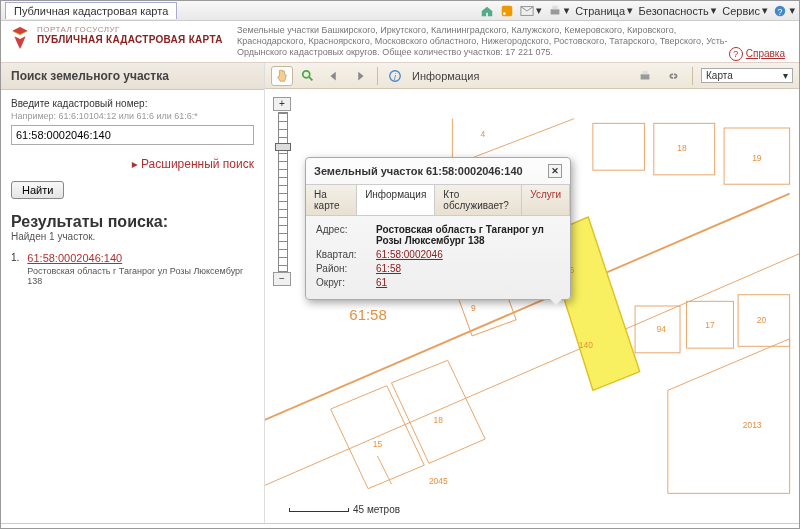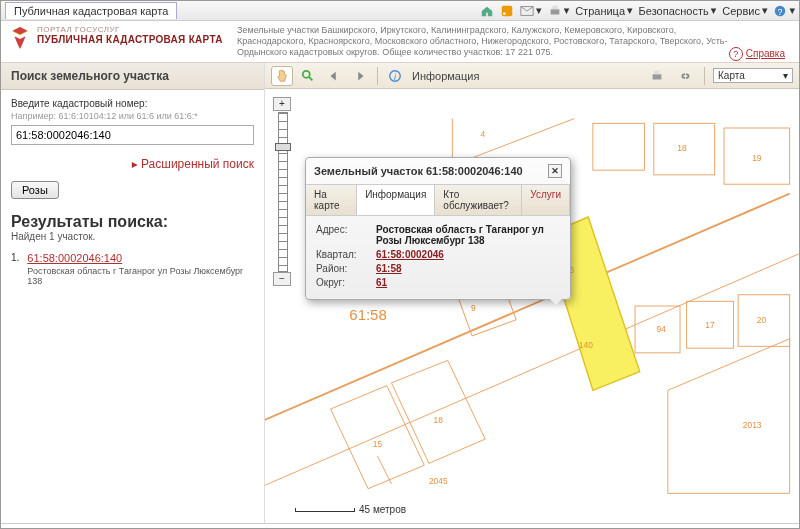--- a/index.html
+++ b/index.html
@@ -34,21 +34,21 @@
 .res-num{font-weight:normal;}
 .res-link{color:#b03030;text-decoration:underline;font-size:11px;}
 .res-addr{font-size:9px;color:#555;margin-top:2px;}
 .mapwrap{flex:1;position:relative;display:flex;flex-direction:column;}
 .maptb{height:26px;background:linear-gradient(#f6f2ea,#eee6d8);border-bottom:1px solid #d0c8b8;display:flex;align-items:center;padding:0 6px;gap:4px;}
 .tbtn{width:22px;height:20px;border:1px solid transparent;border-radius:3px;display:flex;align-items:center;justify-content:center;}
 .tbtn.act{border-color:#c4b898;background:#fff;}
 .sep{width:1px;height:18px;background:#c8bda8;margin:0 2px;}
 .infolbl{font-size:11px;color:#444;margin-left:2px;}
 .maptb-r{margin-left:auto;display:flex;align-items:center;gap:6px;}
-.sel{border:1px solid #aaa;padding:1px 4px;font-size:10px;background:#fff;width:80px;display:flex;justify-content:space-between;align-items:flex-end;}
+.sel{border:1px solid #aaa;padding:1px 4px;font-size:10px;background:#fff;width:92px;display:flex;justify-content:space-between;align-items:flex-end;}
 .canvas{flex:1;position:relative;background:#fff;overflow:hidden;}
 .zoom{position:absolute;left:8px;top:8px;width:20px;z-index:5;}
 .zbtn{width:18px;height:14px;border:1px solid #999;background:#f0f0f0;font-size:10px;text-align:center;line-height:12px;margin-bottom:1px;}
 .ztrack{width:10px;height:160px;background:repeating-linear-gradient(#888 0 1px,#fff 1px 8px);margin:0 auto;border:1px solid #888;position:relative;}
 .zhandle{position:absolute;width:16px;height:8px;background:#ddd;border:1px solid #666;left:-4px;top:30px;}
 svg.map{position:absolute;inset:0;width:100%;height:100%;}
 .plotlbl{font-size:9px;fill:#e69040;}
 .blklbl{font-size:16px;fill:#e69040;}
 .biglbl{font-size:22px;fill:#c05020;font-weight:bold;}
 .popup{position:absolute;left:40px;top:68px;width:266px;background:linear-gradient(#fcfcfc,#eeeeee);border:1px solid #aaa;border-radius:4px;box-shadow:2px 3px 8px rgba(0,0,0,0.35);z-index:10;}
@@ -57,22 +57,22 @@
 .pop-close{width:14px;height:14px;border:1px solid #999;background:#f4f4f4;font-size:9px;text-align:center;line-height:12px;}
 .pop-tabs{display:flex;border-bottom:1px solid #ccc;background:#f0ece4;font-size:10px;}
 .ptab{padding:4px 8px;border-right:1px solid #ccc;background:linear-gradient(#f4f0e8,#e8e0d0);}
 .ptab.act{background:#fff;}
 .ptab:last-child{color:#b03030;}
 .pop-body{padding:8px 10px;font-size:10px;}
 .prow{display:flex;margin-bottom:3px;}
 .prow .k{width:60px;color:#444;}
 .prow .v{flex:1;color:#222;}
 .prow .v.bold{font-weight:bold;}
-.prow .v a{color:#8a2020;text-decoration:underline;font-weight:bold;}
-.scale{position:absolute;left:30px;bottom:8px;font-size:10px;color:#333;z-index:5;}
+.prow .v a{color:#8a2020;text-decoration:underline;font-weight:normal;}
+.scale{position:absolute;left:24px;bottom:8px;font-size:10px;color:#333;z-index:5;}
 .scale .bar{width:60px;height:4px;border:1px solid #333;border-top:none;display:inline-block;vertical-align:middle;margin-right:4px;}
 .ftr{height:20px;border-top:1px solid #ccc;display:flex;align-items:center;justify-content:space-between;padding:0 8px;font-size:10px;color:#555;}
 .ftr a{color:#b03030;text-decoration:underline;}
 </style>
 </head>
 <body>
 
 <div class="ie-top">
   <div class="ie-tab">Публичная кадастровая карта</div>
   <div class="ie-menu">
@@ -125,21 +125,21 @@
 
 <div class="main">
 
   <div class="side">
     <div class="side-hd">Поиск земельного участка</div>
     <div class="side-body">
       <label class="lbl">Введите кадастровый номер:</label>
       <div class="hint">Например: 61:6:10104:12 или 61:6 или 61:6:*</div>
       <input class="inp" value="61:58:0002046:140" style="">
       <a class="adv">Расширенный поиск</a>
-      <button class="btn">Розы</button>
+      <button class="btn">Найти</button>
       <div class="res-hd">Результаты поиска:</div>
       <div class="res-sub">Найден 1 участок.</div>
       <div class="res-item">
         <div class="res-num">1.</div>
         <div>
           <a class="res-link">61:58:0002046:140</a>
           <div class="res-addr">Ростовская область г Таганрог ул Розы Люксембург 138</div>
         </div>
       </div>
     </div>

